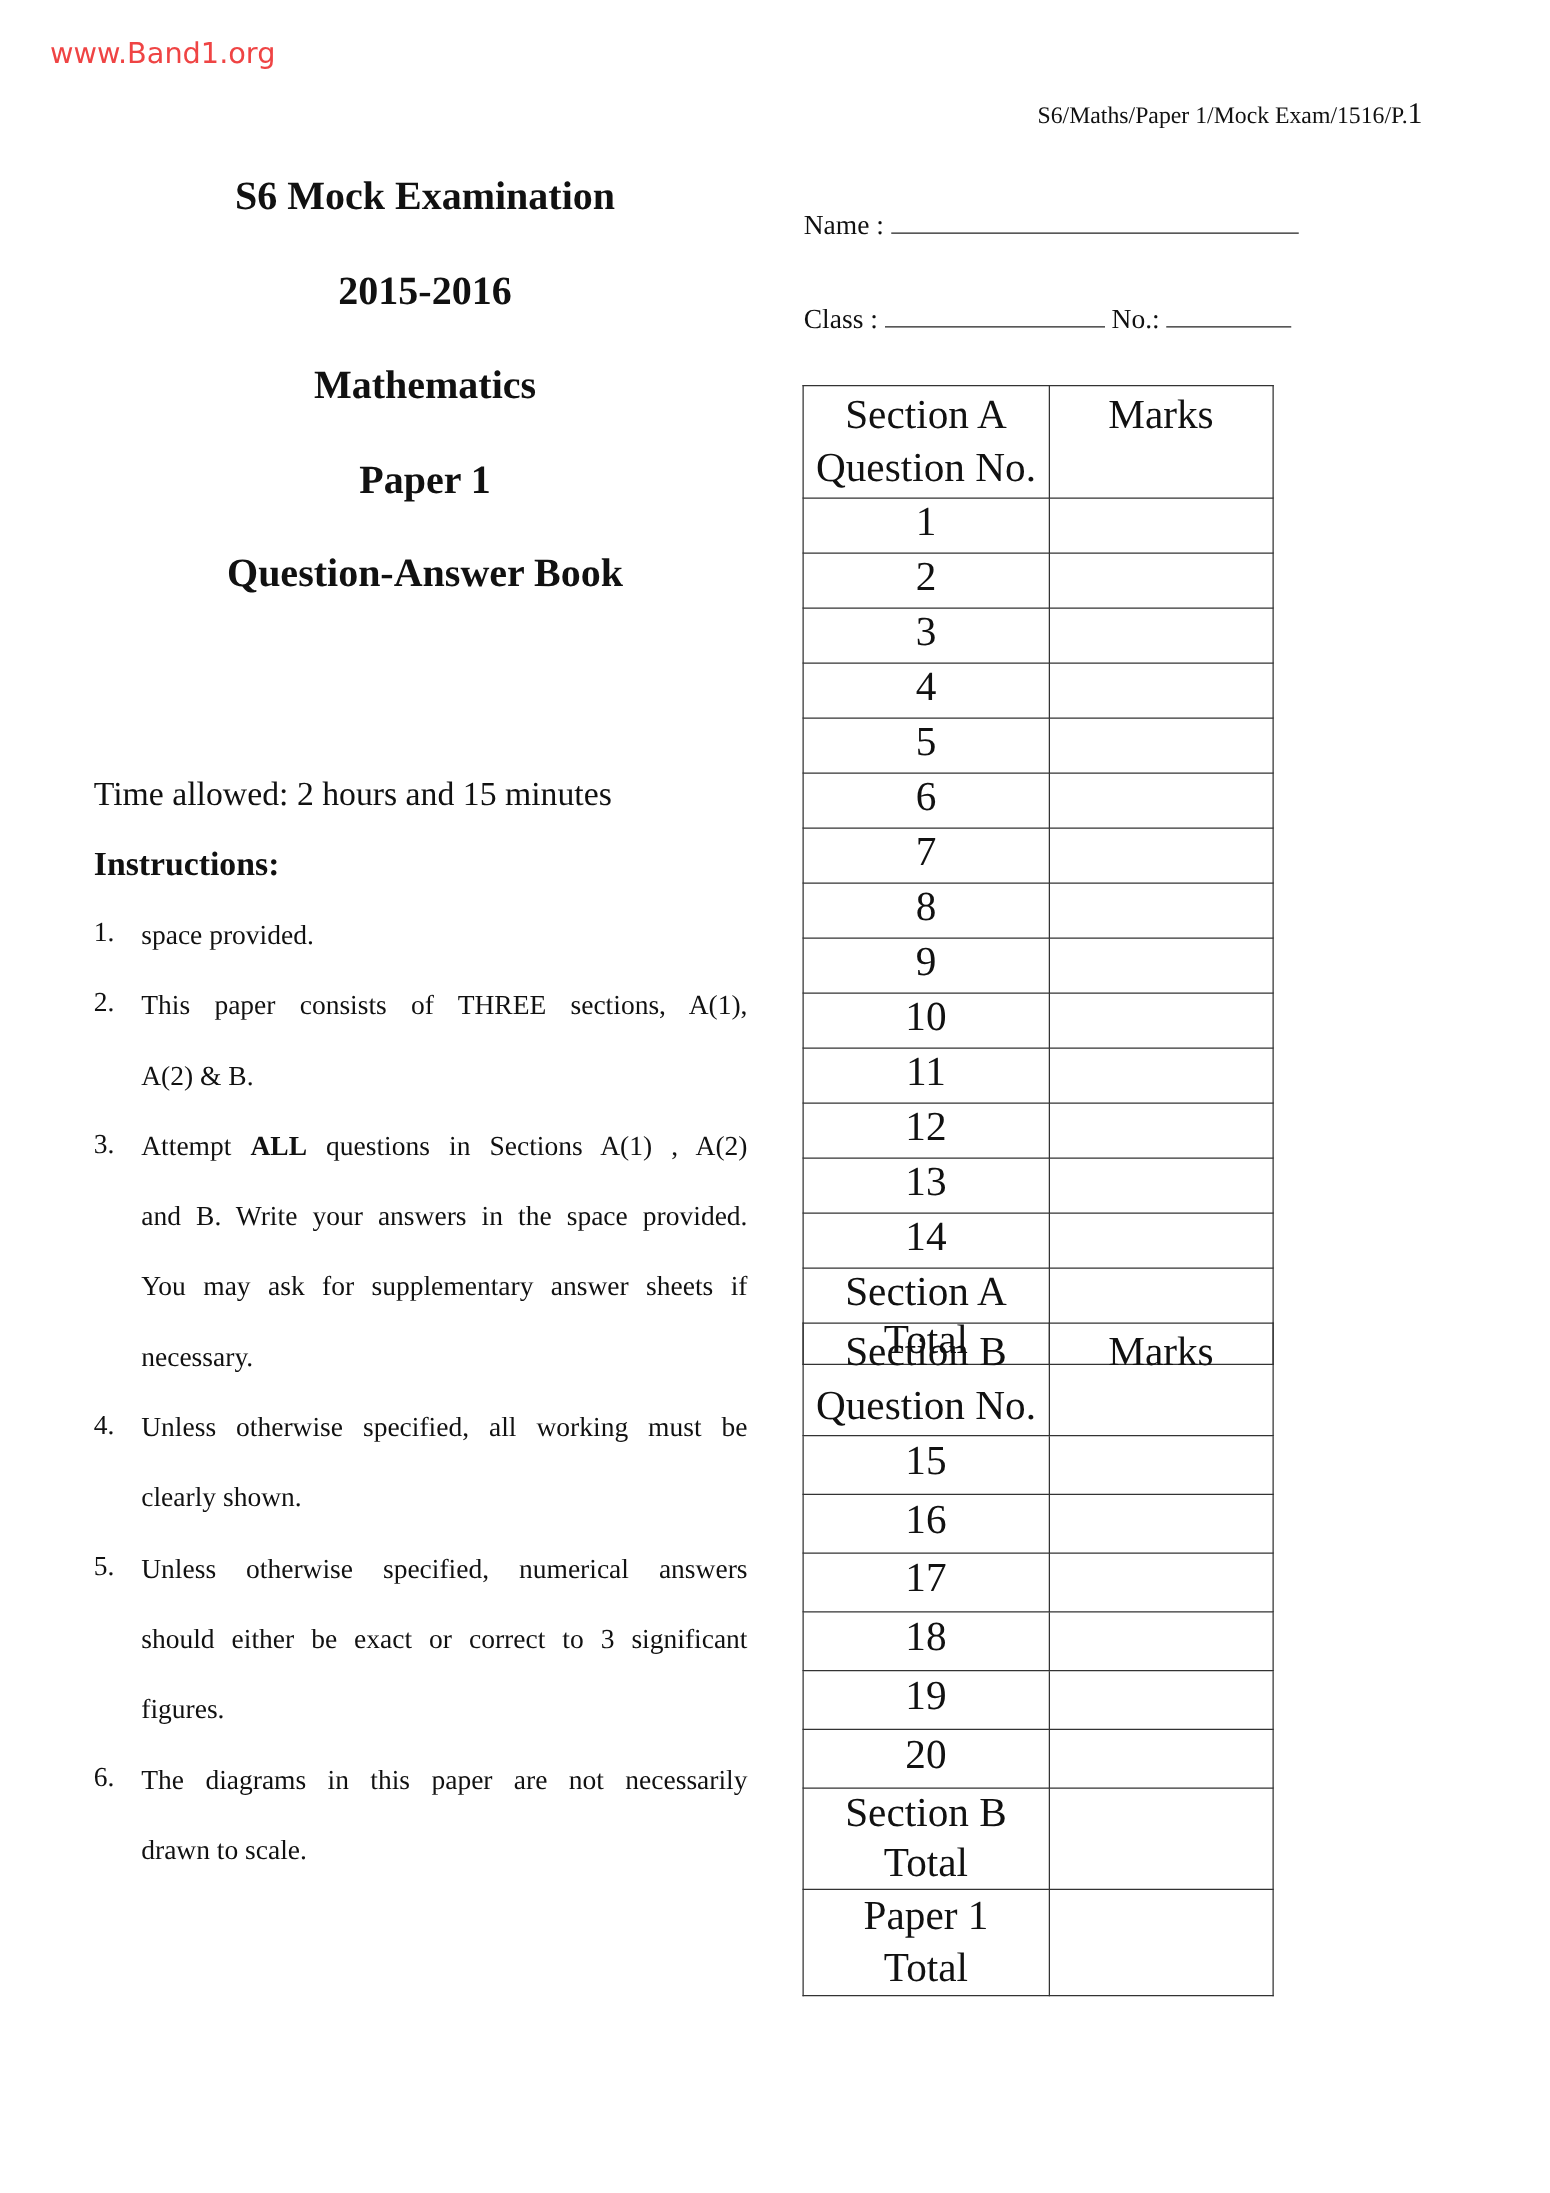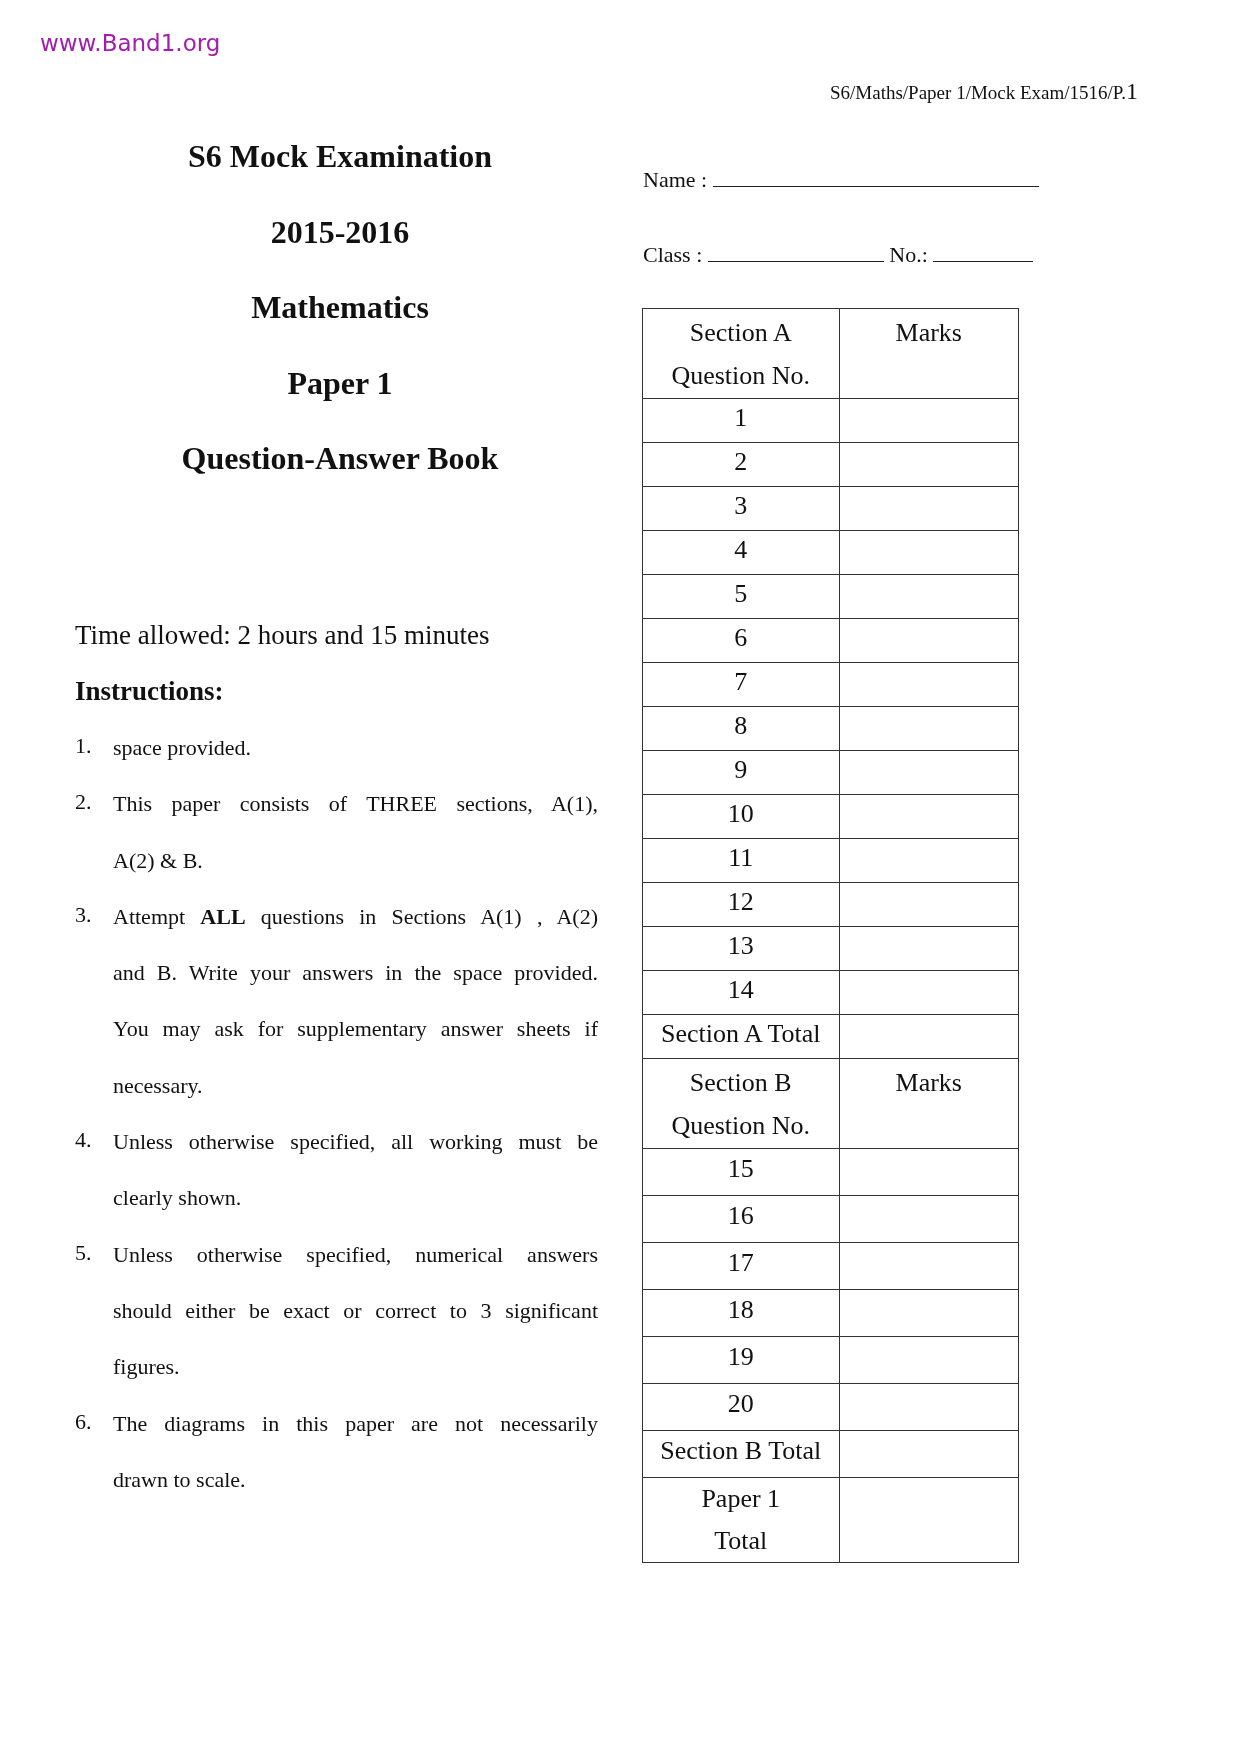--- a/index.html
+++ b/index.html
@@ -1,38 +1,38 @@
 <!DOCTYPE html>
 <html><head>
 <meta charset="utf-8">
 <style>
   html, body { margin: 0; padding: 0; }
   body {
     width: 1240px; height: 1754px; background: #ffffff; position: relative;
     color: #111; font-family: "Liberation Serif", "DejaVu Serif", serif; overflow: hidden;
   }
   .abs { position: absolute; }
-  .watermark { left: 40px; top: 30px; font-family: "DejaVu Sans", "Liberation Sans", sans-serif; font-size: 23px; color: #a21caf; }
+  .watermark { left: 40px; top: 30px; font-family: "DejaVu Sans", "Liberation Sans", sans-serif; font-size: 23px; color: #ef4444; }
   .page-ref { left: 830px; top: 78px; font-size: 19px; }
   .page-ref .pnum { font-size: 24px; }
   .titles { left: 60px; width: 560px; top: 136px; text-align: center; font-weight: bold; font-size: 32px; }
   .titles div { height: 75.5px; line-height: 40px; }
   .time { left: 75px; top: 620px; font-size: 27px; }
   .instr-head { left: 75px; top: 676px; font-size: 27px; font-weight: bold; }
   .instructions { left: 75px; top: 733px; width: 523px; font-size: 22px; }
   .item { display: flex; }
   .item .num { width: 38px; flex: none; }
   .item .txt { flex: 1; }
   .item .line { height: 56.3px; line-height: 30px; text-align: justify; text-align-last: justify; }
   .item .line.last { text-align-last: left; }
   .fields { left: 643px; font-size: 22px; }
   .name-field { top: 166px; }
   .class-field { top: 241px; }
   .blank { display: inline-block; border-bottom: 1.5px solid #222; height: 20px; vertical-align: baseline; }
-  table.marks { position: absolute; left: 642px; width: 377px; border-collapse: collapse; font-size: 26px; }
+  table.marks { position: absolute; left: 642px; width: 377px; border-collapse: collapse; font-size: 33px; }
   table.marks td { border: 1.5px solid #333; text-align: center; vertical-align: top; padding: 0; }
   table.marks td.q { width: 196px; }
   table.marks td.m { width: 179px; }
   table.marks .hdr td { height: 87px; line-height: 43px; padding-top: 2px; }
   #table-a { top: 308px; }
   #table-a .row td { height: 43px; line-height: 38px; }
   #table-b { top: 1058px; }
   #table-b .row td { height: 46px; line-height: 40px; }
   #table-b .total2 td { height: 84px; line-height: 42px; }
 </style>

